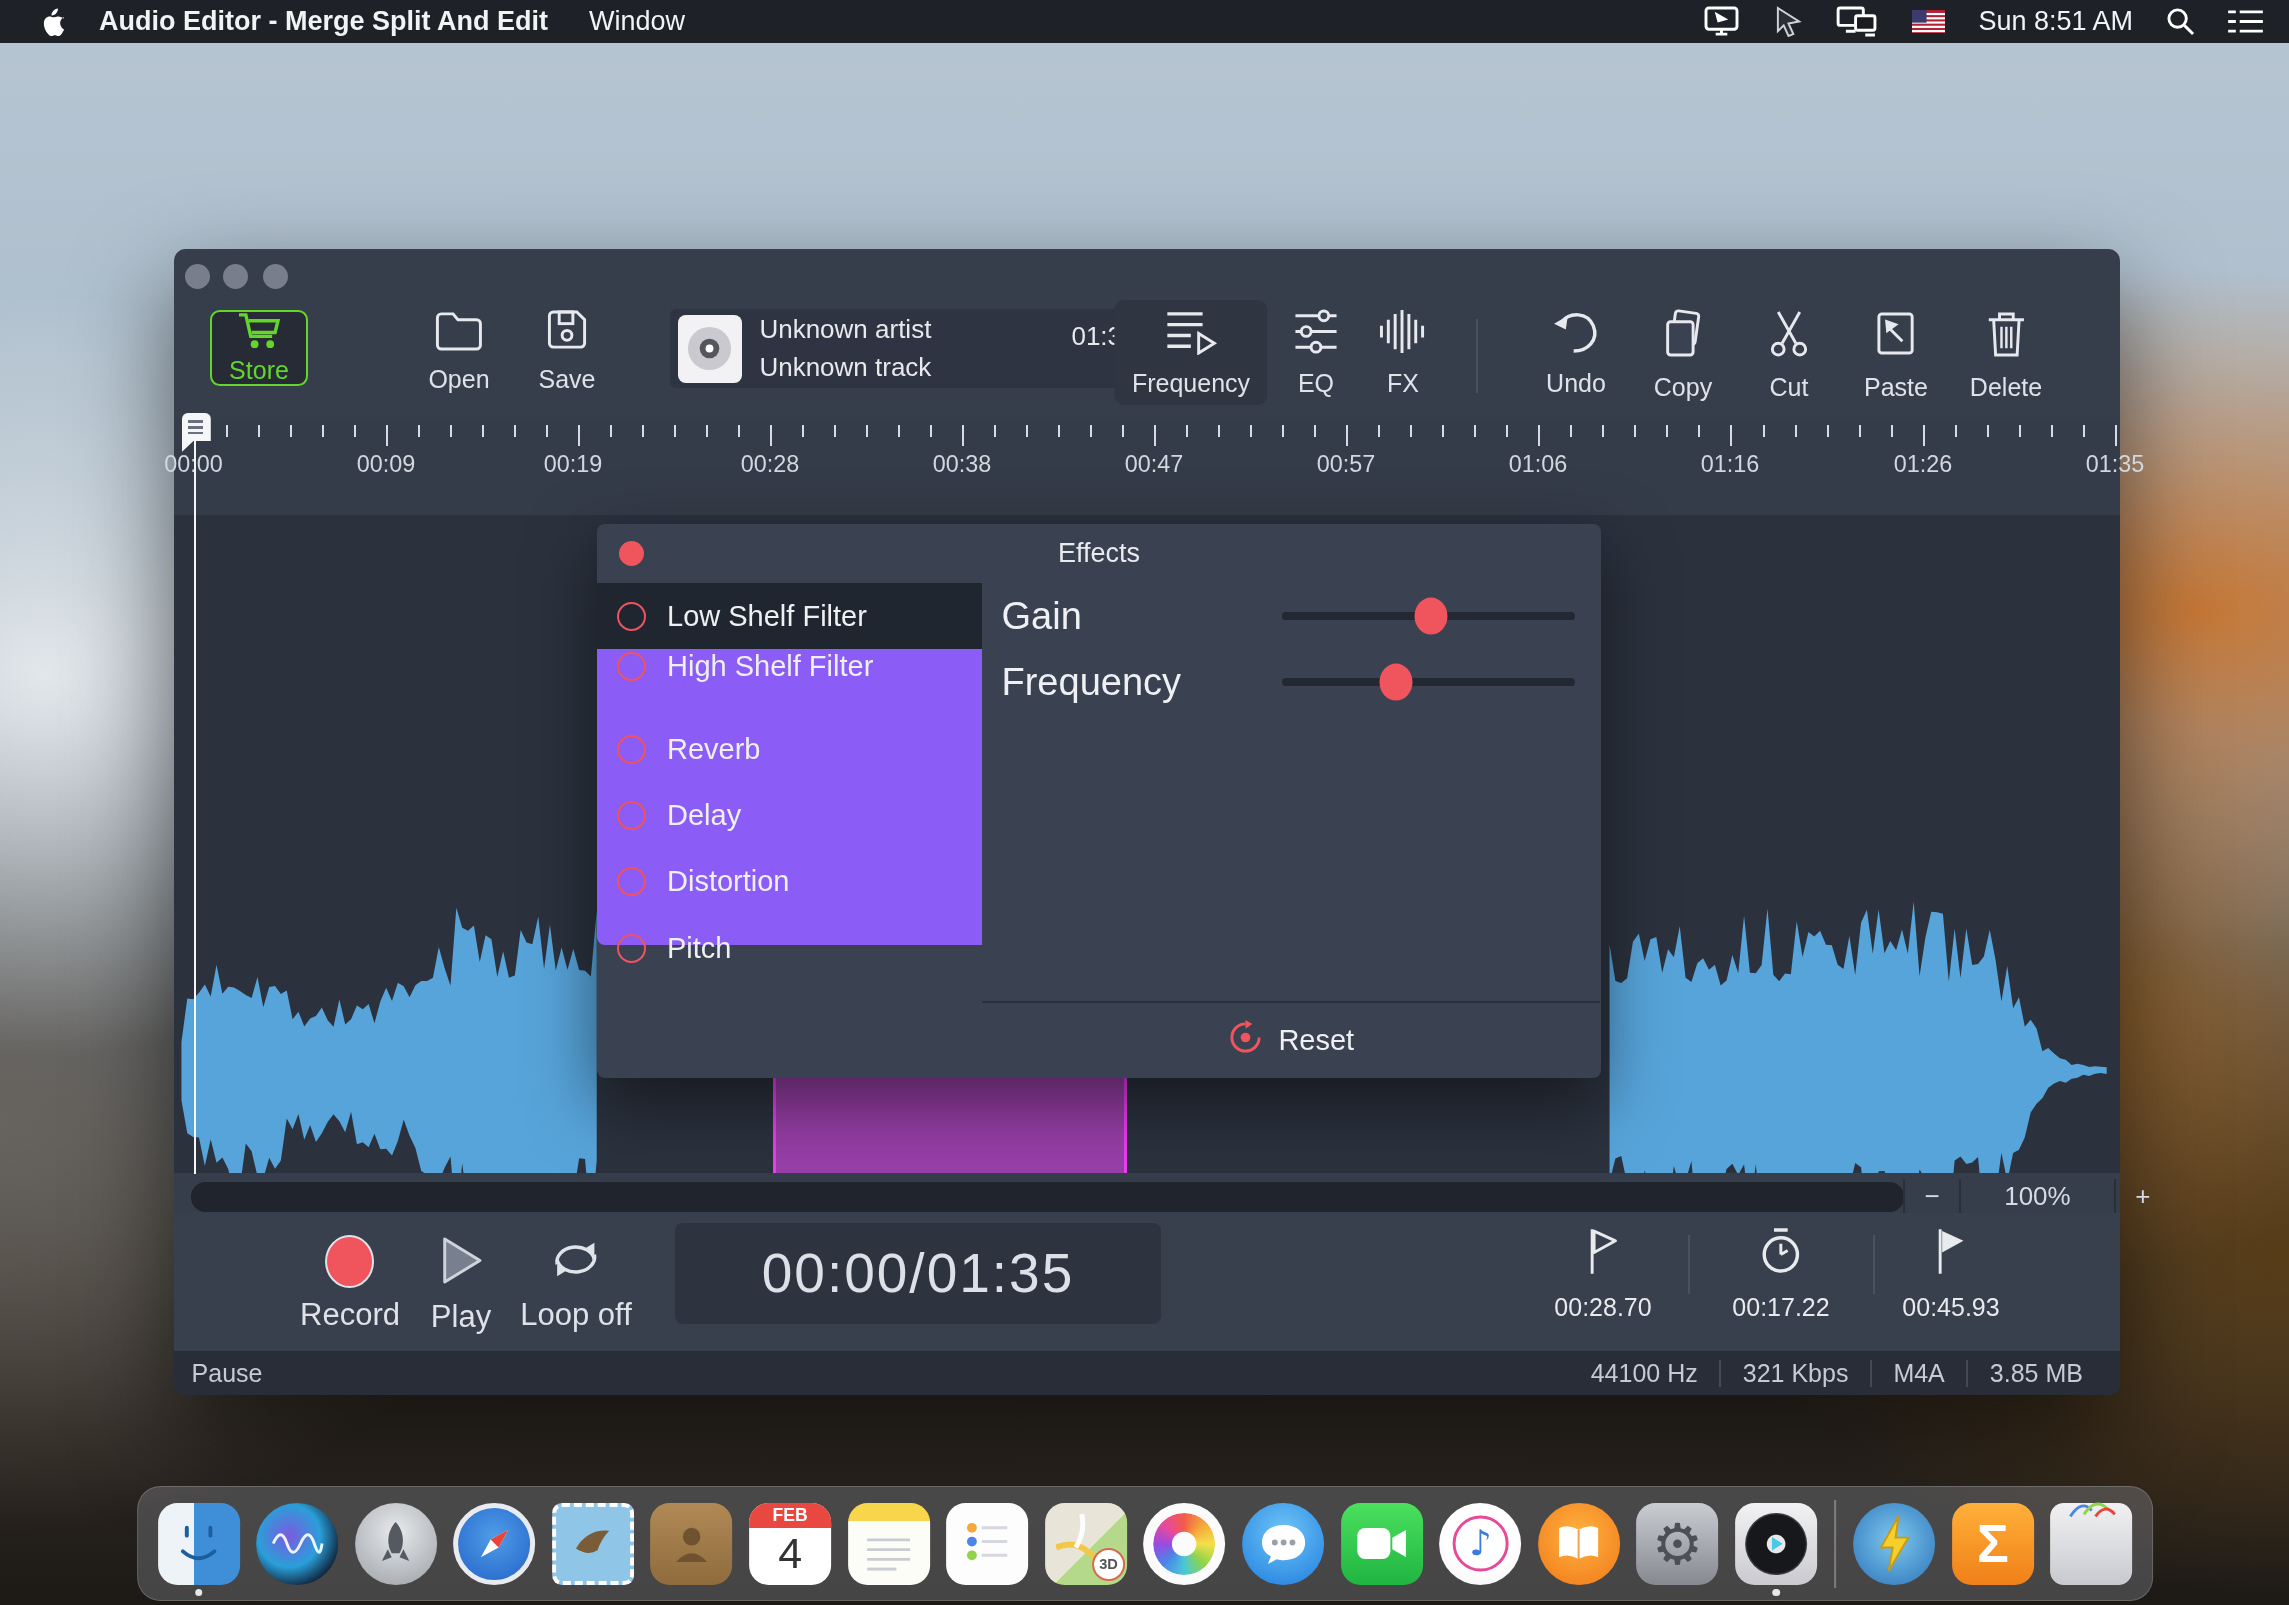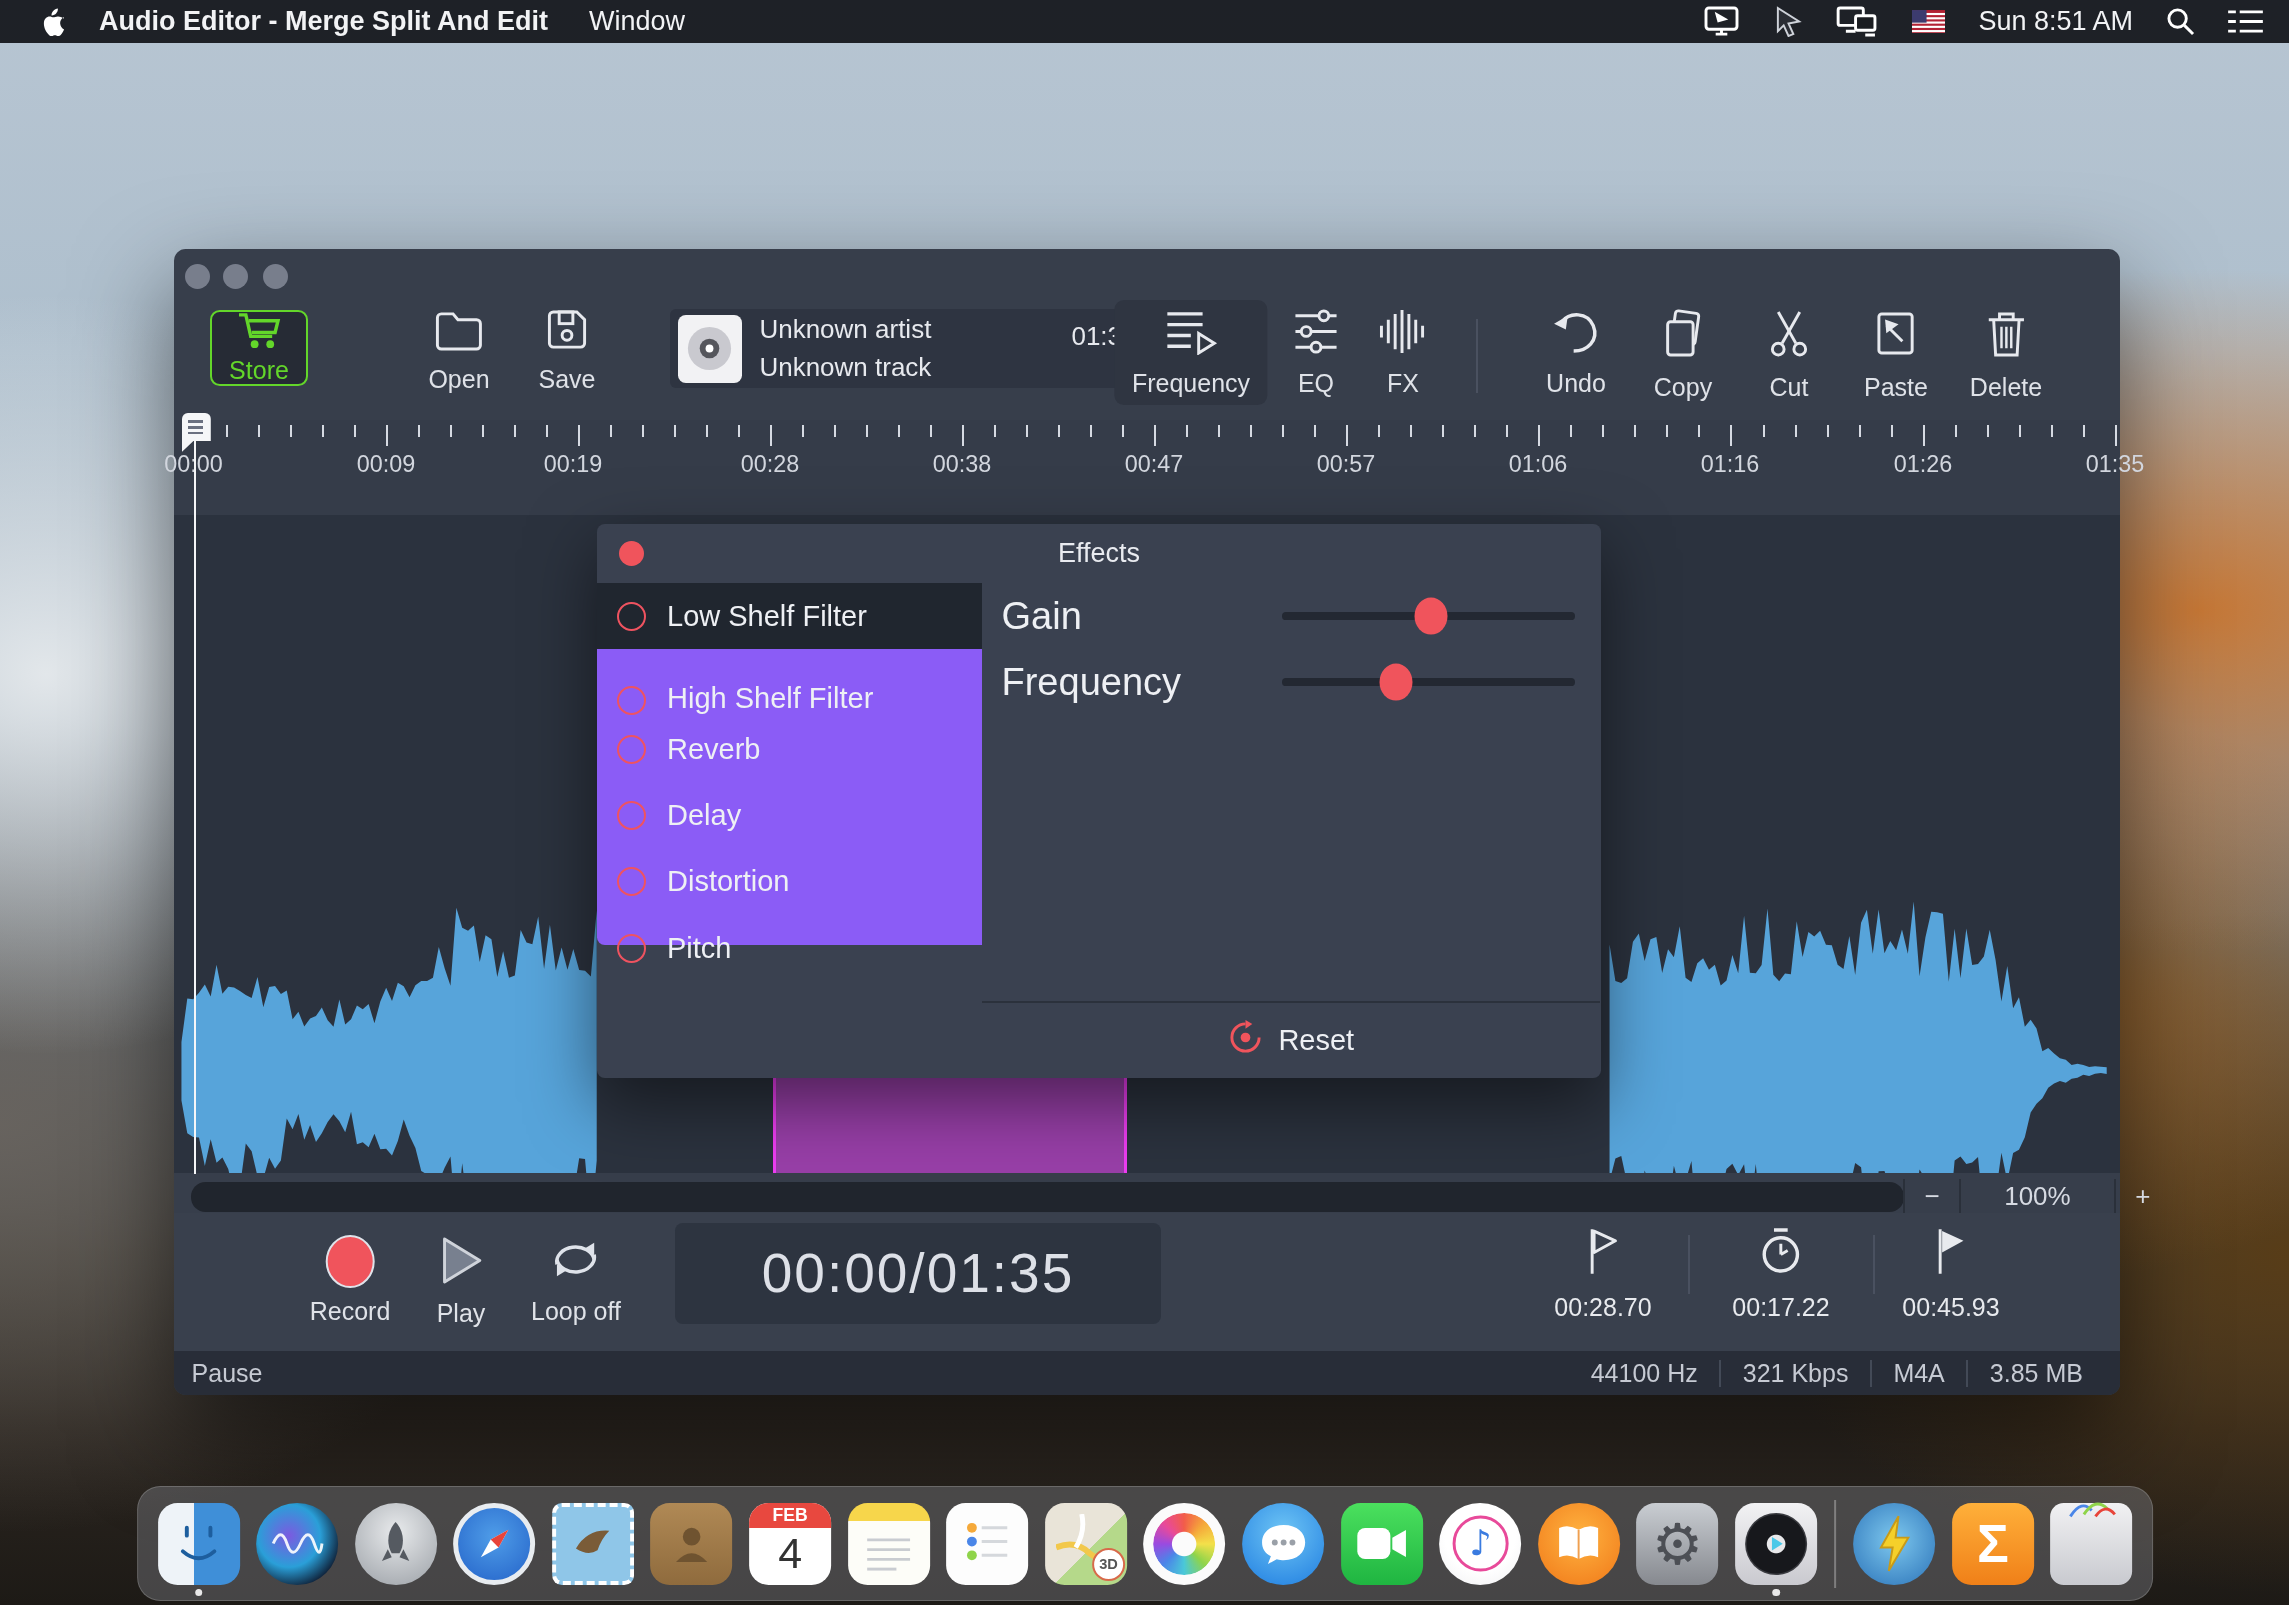--- a/index.html
+++ b/index.html
@@ -82,21 +82,21 @@
   #reset-btn{position:absolute;left:385px;top:479px;width:618px;height:75px;display:flex;align-items:center;justify-content:center;gap:15.6px;color:#eef0f4;font-size:29px;}
   
   #hscroll{position:absolute;left:16.6px;top:933px;width:1713px;height:30px;background:#20252d;border-radius:14.6px;}
   #zoomctl{position:absolute;left:1729px;top:928px;height:39px;display:flex;align-items:center;color:#d6dae2;font-size:26px;}
   #zoomctl .zbtn{padding:0 19.5px;}
   #zoomctl .zsep{width:2px;height:35px;background:#2a303a;}
   #zoomctl .zlevel{padding:0 43px;}
   
   #transport{position:absolute;left:0;top:964px;width:100%;height:138px;background:#39404d;}
   .trbtn{position:absolute;top:21.5px;display:flex;flex-direction:column;align-items:center;gap:9.8px;transform:translateX(-50%);}
-  .trbtn .lbl{font-size:25px;color:#dfe2e8;}
+  .trbtn .lbl{font-size:31px;color:#dfe2e8;}
   #recdot{width:45px;height:49px;border-radius:50%;background:#f0545c;border:2px solid #dfe3ea;}
   #timebox{position:absolute;left:501px;top:9.8px;width:486px;height:101px;background:#2d3440;border-radius:7.8px;
     display:flex;align-items:center;justify-content:center;font-size:55px;font-weight:300;color:#dde0e7;letter-spacing:2px;}
   .marker{position:absolute;top:13.7px;display:flex;flex-direction:column;align-items:center;gap:13.7px;transform:translateX(-50%);}
   .marker .val{font-size:25px;color:#e8eaee;}
   .mkr-sep{position:absolute;top:21.5px;width:2px;height:59px;background:#4a5160;}
   
   #statusbar{position:absolute;left:0;top:1102px;width:100%;height:44px;background:#282d38;border-radius:0 0 11.7px 11.7px;
     display:flex;align-items:center;color:#c6cad3;font-size:25px;}
   #status-state{margin-left:17.6px;}
@@ -436,21 +436,21 @@
   </div>
 
   <div id="dialog">
     <div id="dlg-title">Effects</div>
     <div id="dlg-close"></div>
     <div id="dlg-list">
         <div class="fx-row sel" style="top: 0px;">
           <span class="fx-radio"></span>
           <span class="fx-label">Low Shelf Filter</span>
         </div>
-        <div class="fx-row" style="top: 66px; align-items: flex-end;">
+        <div class="fx-row" style="top: 50px;">
           <span class="fx-radio"></span>
           <span class="fx-label">High Shelf Filter</span>
         </div>
         <div class="fx-row" style="top: 133px;">
           <span class="fx-radio"></span>
           <span class="fx-label">Reverb</span>
         </div>
         <div class="fx-row" style="top: 199px;">
           <span class="fx-radio"></span>
           <span class="fx-label">Delay</span>

